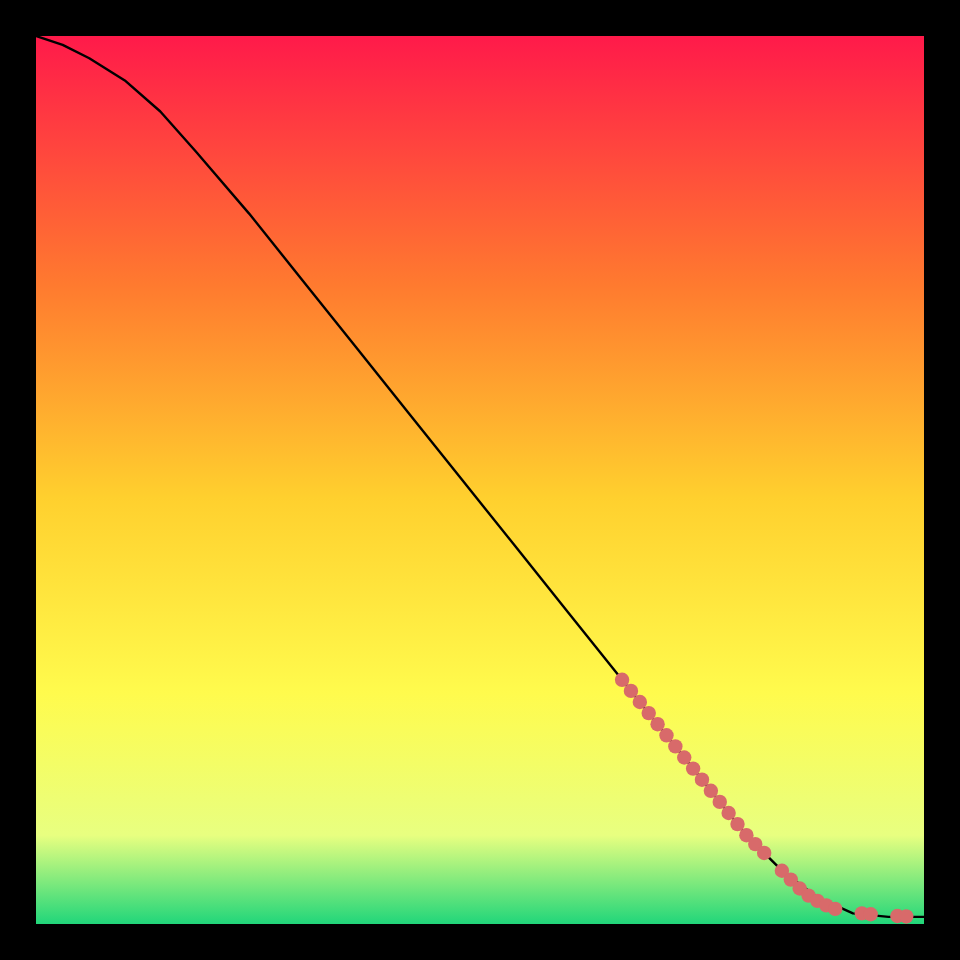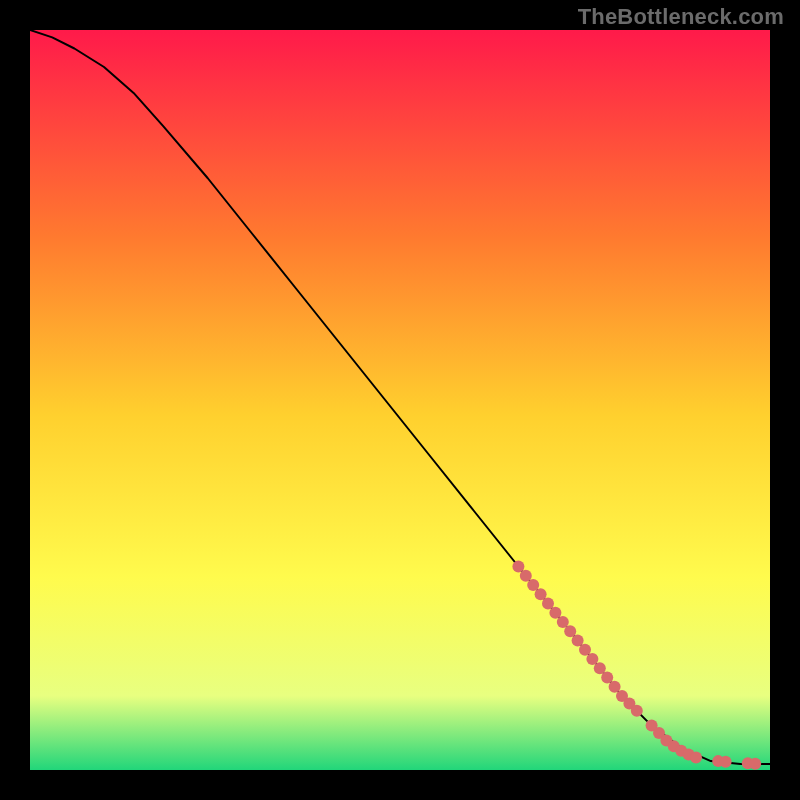--- a/index.html
+++ b/index.html
@@ -38,21 +38,20 @@
     display: block;
     width: 740px;
     height: 740px;
   }
 </style>
 </head>
 <body>
 
 <div class="stage">
 
-  <div class="watermark">TheBottleneck.com</div>
 
   <div class="plot-area">
     <svg id="chart-svg" viewBox="0 0 740 740">
       <defs>
         <linearGradient id="bg-grad" x1="0" y1="0" x2="0" y2="1">
           <stop id="g0" offset="0%" stop-color="#ff1a4a"></stop>
           <stop id="g1" offset="28%" stop-color="#ff7a2f"></stop>
           <stop id="g2" offset="52%" stop-color="#ffd02e"></stop>
           <stop id="g3" offset="74%" stop-color="#fffb4d"></stop>
           <stop id="g4" offset="90%" stop-color="#e8ff80"></stop>

